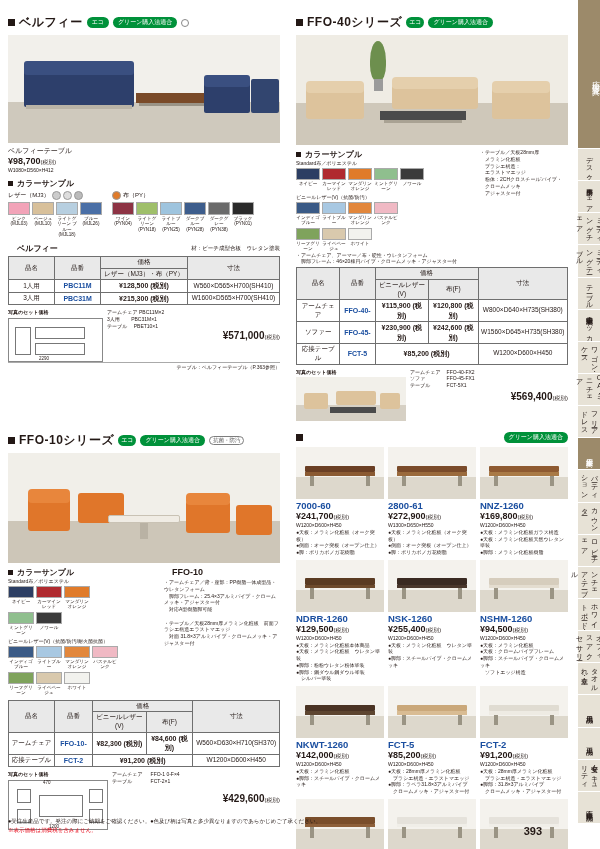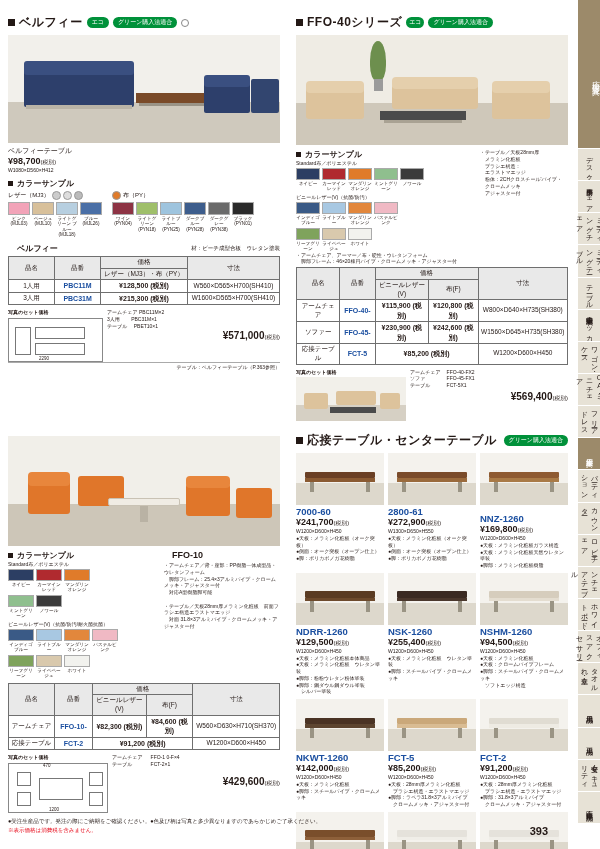--- a/index.html
+++ b/index.html
@@ -76,21 +76,21 @@
   .chip { width:22px; height:13px; border:0.4px solid #aaa; }
   .chipwrap { width:22px; text-align:center; }
   .chipname { font-size:4.6px; line-height:1.2; margin-top:1px; color:#231815; }
   .tiny { font-size:5px; line-height:1.35; }
 
   .footer {
     position:absolute; left:8px; bottom:14px; width:560px;
     font-size:5.5px; line-height:1.6; color:#231815;
   }
   .footer .red { color:#e60012; }
-  .pageno { position:absolute; right:30px; bottom:12px; font-size:11px; font-weight:bold; }
+  .pageno { position:absolute; right:36px; bottom:12px; font-size:11px; font-weight:bold; }
 
   .boxline { border:0.5px solid #888; }
 
   .swatchsm { width:9px; height:9px; border-radius:50%; display:inline-block; border:0.4px solid #999; }
   .prod-thumb { width:100%; height:52px; background:#ededed; position:relative; overflow:hidden; }
 </style>
 </head>
 <body>
 
 <div class="page">
@@ -478,20 +478,27 @@
             <div class="tiny" style="white-space:pre-line;">FFO-40-FX2
 FFO-45-FX1
 FCT-5X1</div>
           </div>
           <div style="text-align:right;margin-top:2px;"><span class="price" style="font-size:10px;">¥569,400</span><small>(税別)</small></div>
         </div>
       </div>
     </div>
 
     <div style="position:absolute;left:8px;top:432px;width:272px;">
+      <div class="sec-head">
+        <span class="sq"></span>
+        <span class="sec-title">FFO-10シリーズ</span>
+        <span class="badge-green" style="padding:1px 3px;">エコ</span>
+        <span class="badge-green">グリーン購入法適合</span>
+        <span class="badge-gray">抗菌・防汚</span>
+      </div>
 
       <div class="photo" style="margin-top:4px;width:272px;height:110px;">
         <div class="wall" style="background:#f1efe9;"></div>
           <div class="floor" style="background:#cdc6b8;"></div>
         <div style="position:absolute;left:20px;top:44px;width:42px;height:34px;background:#e0762a;border-radius:3px;"></div>
         <div style="position:absolute;left:20px;top:36px;width:42px;height:14px;background:#e8863c;border-radius:4px;"></div>
         <div style="position:absolute;left:70px;top:40px;width:46px;height:30px;background:#e0762a;border-radius:3px;"></div>
         <div style="position:absolute;left:100px;top:62px;width:72px;height:8px;background:#f0ece4;border:0.5px solid #c9c2b4;border-radius:2px;"></div>
         <div style="position:absolute;left:132px;top:70px;width:8px;height:16px;background:#b9b2a4;"></div>
         <div style="position:absolute;left:178px;top:48px;width:44px;height:32px;background:#e0762a;border-radius:3px;"></div>
@@ -627,21 +634,20 @@
 FCT-2×1</div>
           </div>
           <div style="text-align:right;margin-top:8px;"><span class="price" style="font-size:10px;">¥429,600</span><small>(税別)</small></div>
         </div>
       </div>
     </div>
 
     <div style="position:absolute;left:296px;top:432px;width:272px;">
       <div class="sec-head">
         <span class="sq"></span>
-        <span class="sec-title">応接テーブル・センターテーブル</span>
         <span class="badge-green" style="margin-left:auto;">グリーン購入法適合</span>
       </div>
       <div id="tables-grid" style="display:grid;grid-template-columns:repeat(3,1fr);gap:4px;margin-top:4px;">
           <div>
             <div class="prod-thumb">
               <div style="position:absolute;left:0;top:0;width:100%;height:58%;background:#f4f2ed;"></div>
               <div style="position:absolute;left:0;bottom:0;width:100%;height:42%;background:#ddd8cc;"></div>
               <div style="position:absolute;left:10%;top:36%;width:80%;height:13%;background:#6a3f24;border-radius:1px;"></div>
               <div style="position:absolute;left:10%;top:49%;width:80%;height:6%;background:#8a5a32;"></div>
               <div style="position:absolute;left:16%;top:55%;width:4%;height:20%;background:#9a9484;"></div>
@@ -676,21 +682,21 @@
           </div>
           <div>
             <div class="prod-thumb">
               <div style="position:absolute;left:0;top:0;width:100%;height:58%;background:#f4f2ed;"></div>
               <div style="position:absolute;left:0;bottom:0;width:100%;height:42%;background:#ddd8cc;"></div>
               <div style="position:absolute;left:10%;top:36%;width:80%;height:13%;background:#8e5a31;border-radius:1px;"></div>
               <div style="position:absolute;left:10%;top:49%;width:80%;height:6%;background:#a97a46;"></div>
               <div style="position:absolute;left:16%;top:55%;width:4%;height:20%;background:#9a9484;"></div>
               <div style="position:absolute;left:80%;top:55%;width:4%;height:20%;background:#9a9484;"></div>
             </div>
-            <div style="display: flex; align-items: center; gap: 3px; margin-top: 8px;">
+            <div style="display: flex; align-items: center; gap: 3px; margin-top: 1px;">
               <span class="code">NNZ-1260</span>
             </div>
             <div><span class="price" style="font-size:9px;">¥169,800</span><small>(税別)</small></div>
             <div class="tiny">W1200×D600×H450</div>
             <div class="tiny" style="white-space: pre-line;">●天板：メラミン化粧板ガラス構造
 ●天板：メラミン化粧板天然ウレタン塗装
 ●脚部：メラミン化粧板樹脂</div>
           </div>
           <div>
             <div class="prod-thumb">

